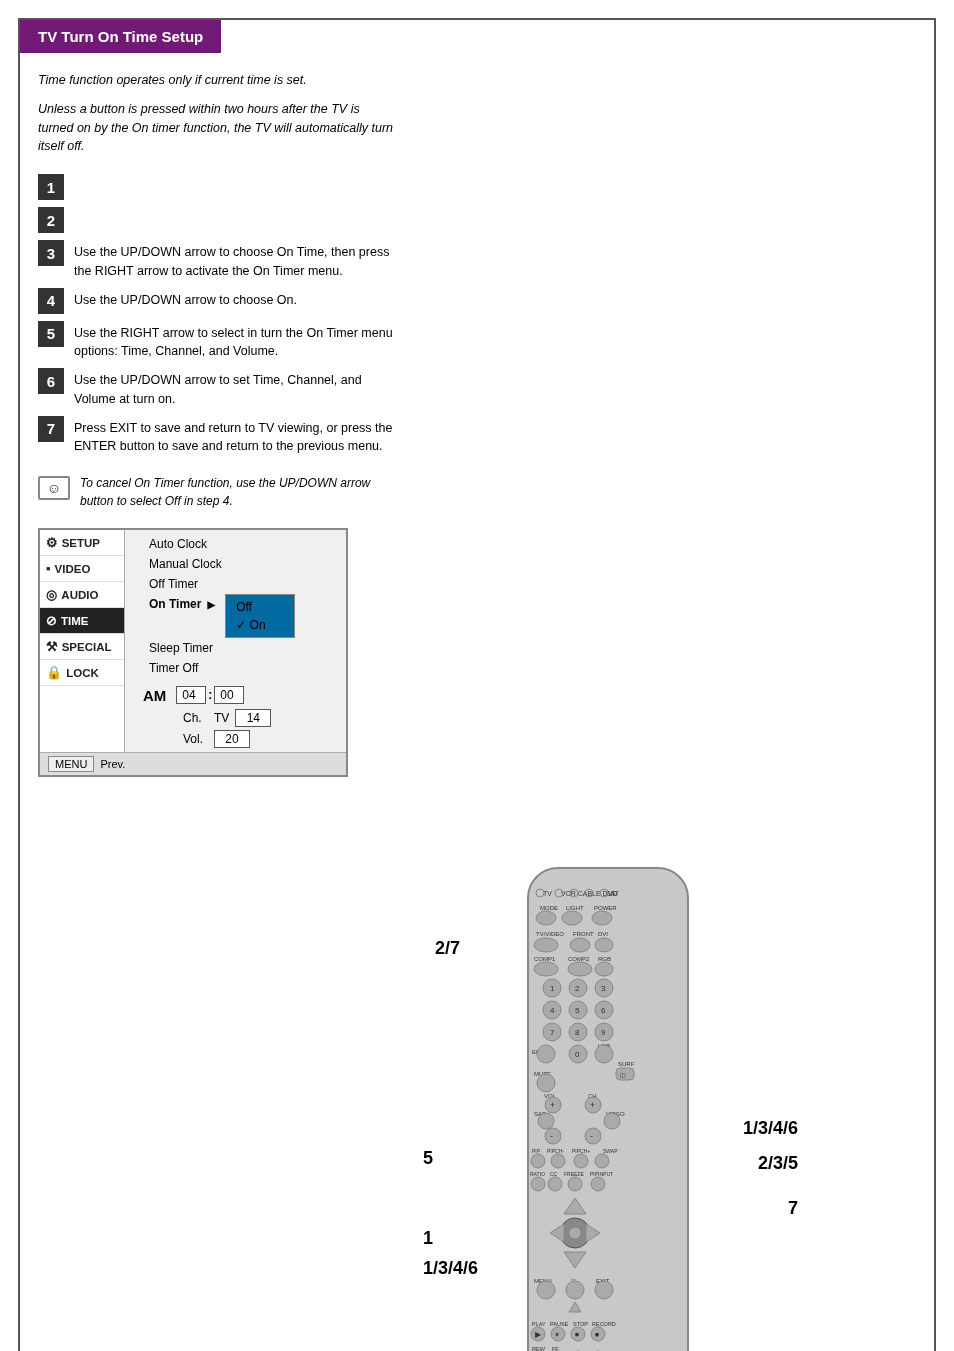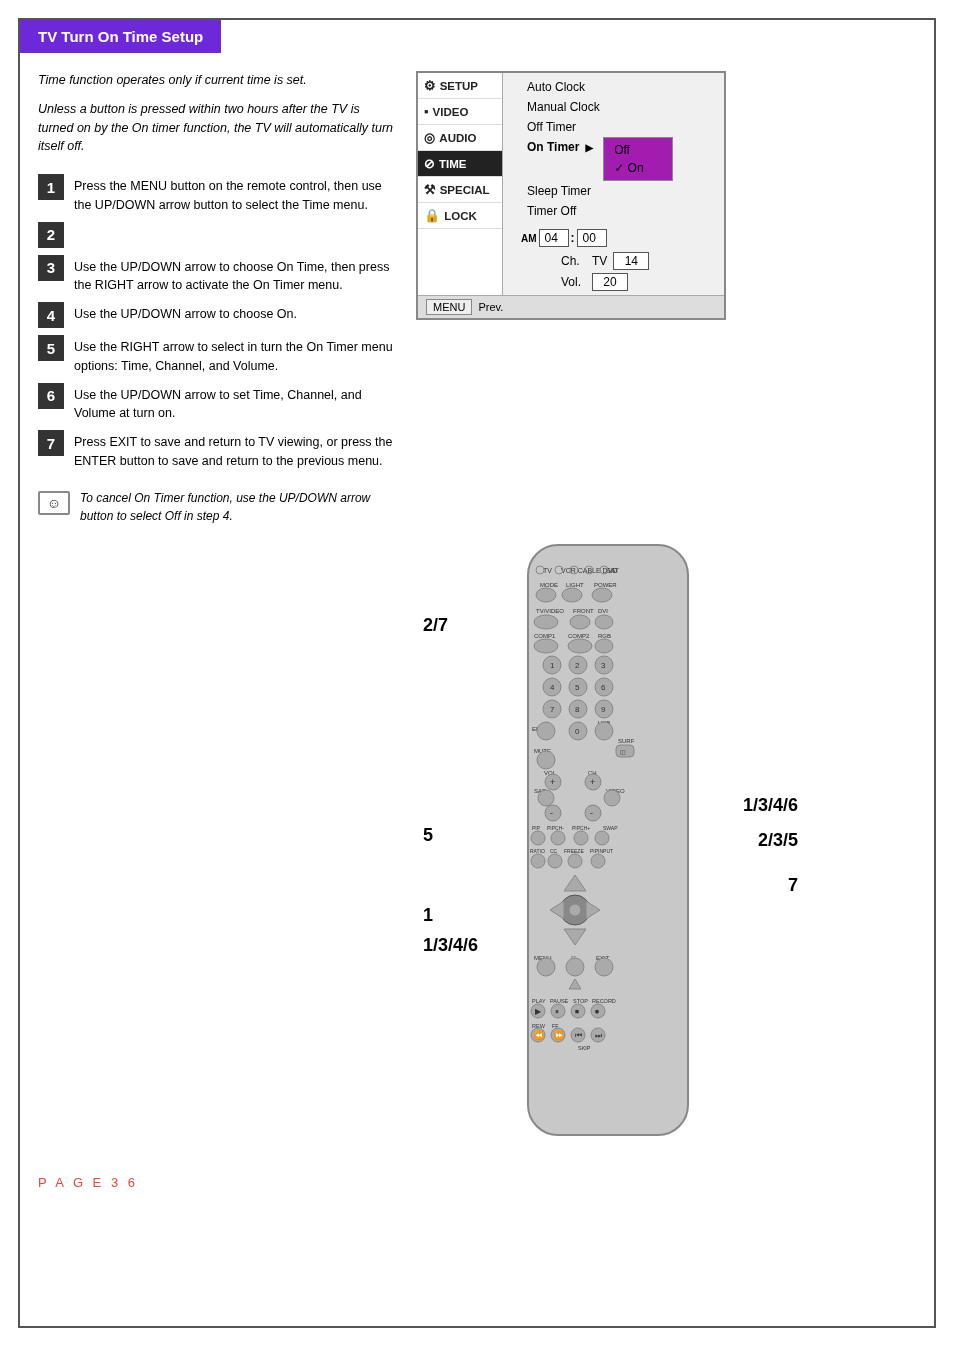--- a/index.html
+++ b/index.html
@@ -11,31 +11,31 @@
       min-height: 1351px;
     }
     .page-container {
       border: 2px solid #555;
       margin: 18px;
       padding: 0;
       min-height: 1310px;
       position: relative;
     }
     .page-title-bar {
-      background: #6d28d9;
+      background: #701a75;
       color: #fff;
       font-size: 15px;
       font-weight: bold;
       padding: 8px 18px;
       display: inline-block;
       margin: 0;
     }
     .content-area {
       display: flex;
-      flex-direction: row;
+      flex-direction: column;
       padding: 18px 18px 0 18px;
       gap: 18px;
     }
     .left-col {
       flex: 1;
       max-width: 360px;
     }
     .right-col {
       flex: 0 0 320px;
     }
@@ -220,21 +220,20 @@
   <div class="content-area">
 
     <div class="left-col">
       <p class="italic-text">Time function operates only if current time is set.</p>
       <p class="italic-text">Unless a button is pressed within two hours after the TV is turned on by the On timer function, the TV will automatically turn itself off.</p>
 
       <div class="steps-section">
 
       <div class="step-row">
             <div class="step-num">1</div>
-            <div class="step-text">Press the MENU button on the remote control, then use the UP/DOWN arrow button to select the Time menu.</div>
           </div>
           <div class="step-row">
             <div class="step-num">2</div>
           </div>
           <div class="step-row">
             <div class="step-num">3</div>
             <div class="step-text">Use the UP/DOWN arrow to choose On Time, then press the RIGHT arrow to activate the On Timer menu.</div>
           </div>
           <div class="step-row">
             <div class="step-num">4</div>
@@ -301,40 +300,40 @@
             <div class="menu-item-row">
               <span>Off Timer</span>
             </div>
 
             <div style="display:flex; align-items:flex-start; gap:4px;">
               <div class="menu-item-row selected" style="font-weight:bold;">
                 <span>On Timer</span>
                 <span class="arrow">▶</span>
               </div>
 
-              <div style="border:1px solid #888; background:#a21caf; padding:3px 10px; margin-left:6px; font-size:12px; min-width:70px;">
+              <div style="border:1px solid #888; background:#0369a1; padding:3px 10px; margin-left:6px; font-size:12px; min-width:70px;">
                 <div class="submenu-item">
                   <span>Off</span>
                 </div>
                 <div class="submenu-item checked">
                   <span>On</span>
                 </div>
               </div>
             </div>
             <div class="menu-item-row">
               <span>Sleep Timer</span>
             </div>
             <div class="menu-item-row">
               <span>Timer Off</span>
             </div>
 
             <div style="margin-top:8px; padding-left:10px;">
 
               <div class="time-input-box">
-                <span style="font-size:10px; font-weight:bold; margin-right:0;">AM</span>
+                <span style="font-size:15px; font-weight:bold; margin-right:8px;">AM</span>
                 <span class="time-field">04</span>
                 <span style="font-weight:bold; font-size:12px;">:</span>
                 <span class="time-field">00</span>
               </div>
 
               <div class="field-row" style="margin-top:5px;">
                 <span class="field-label">Ch.</span>
                 <span style="font-size:12px;">TV</span>
                 <span class="field-val">14</span>
               </div>
@@ -357,21 +356,21 @@
 
   
   <div style="display:flex; flex-direction:row; padding: 10px 18px 0 18px; gap:20px; position:relative;">
 
     <div style="flex:1; max-width:360px; position:relative; min-height:600px;">
       
     </div>
 
     <div style="position:relative; width:380px;">
 
-      <div style="position:absolute; left:5px; top:80px; font-weight:bold; font-size:18px; z-index:10;">2/7</div>
+      <div style="position:absolute; left:17px; top:80px; font-weight:bold; font-size:18px; z-index:10;">2/7</div>
       <div style="position:absolute; left:5px; top:290px; font-weight:bold; font-size:18px; z-index:10;">5</div>
       <div style="position:absolute; left:5px; top:400px; font-weight:bold; font-size:18px; z-index:10;">1/3/4/6</div>
       <div style="position:absolute; right:0px; top:260px; font-weight:bold; font-size:18px; z-index:10;">1/3/4/6</div>
       <div style="position:absolute; right:0px; top:295px; font-weight:bold; font-size:18px; z-index:10;">2/3/5</div>
       <div style="position:absolute; right:0px; top:340px; font-weight:bold; font-size:18px; z-index:10;">7</div>
       <div style="position:absolute; left:5px; top:370px; font-weight:bold; font-size:18px; z-index:10;">1</div>
 
       <svg width="280" height="620" viewBox="0 0 280 620" style="display:block; margin:0 auto;">
 
         <rect x="60" y="10" width="160" height="590" rx="30" ry="30" fill="#c8c8c8" stroke="#888" stroke-width="2"></rect>

